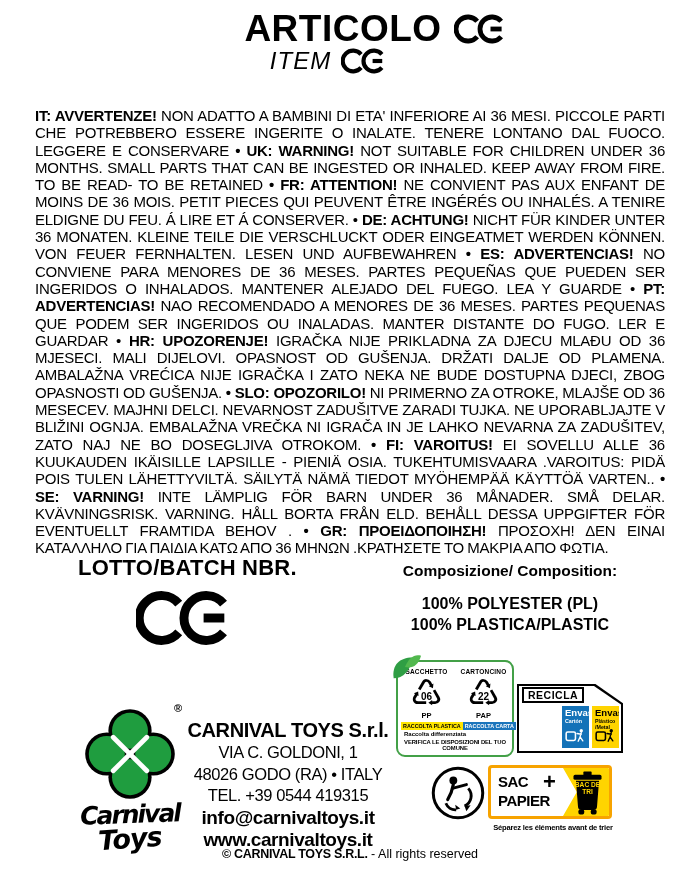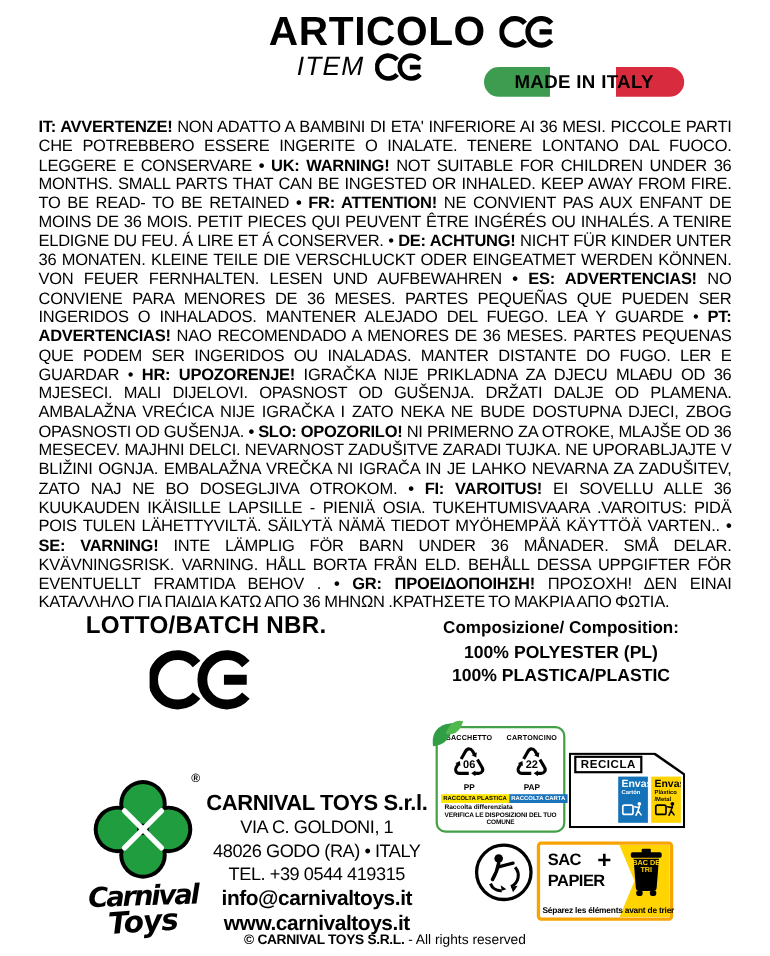--- a/index.html
+++ b/index.html
@@ -23,21 +23,21 @@
   
   .warnings { position:absolute; top:107px; left:35px; width:630px;
     font-size:15px; line-height:17.3px; text-align:justify;
     letter-spacing:-.25px; word-spacing:-.6px; }
   .warnings b { font-weight:700; }
 
   
   .batch-label { position:absolute; left:78px; top:555px; font-size:22px; font-weight:800; letter-spacing:.2px; }
   .ce-big { position:absolute; left:136px; top:590px; width:96px; height:56px; }
   .composition { position:absolute; left:375px; top:562px; width:270px; text-align:center; font-weight:800; }
-  .comp-title { font-size:15.5px; margin-bottom:3px; }
+  .comp-title { font-size:15.5px; margin-bottom:13px; }
   .comp-line { font-size:16px; line-height:21px; }
 
   
   .recycle-box { position:absolute; left:396px; top:660px; width:118px; height:97px;
     border:2.5px solid #43a047; border-radius:9px; background:#fff; }
   .leaf-svg { position:absolute; left:-10px; top:-12px; width:34px; height:34px; }
   .rb-cols { display:flex; justify-content:space-around; padding-top:6px; }
   .rb-col { text-align:center; width:50%; }
   .rb-name { font-size:6.5px; font-weight:700; letter-spacing:.2px; }
   .rb-glyph { position:relative; font-size:37px; line-height:37px; font-family:"DejaVu Sans", sans-serif; }
@@ -73,21 +73,21 @@
   .logo-word2 { font-size:27px; font-weight:800; font-style:italic; letter-spacing:-1px; line-height:26px; transform:rotate(-4deg); font-family:"DejaVu Sans", sans-serif; }
 
   .address { position:absolute; left:182px; top:719px; width:212px; text-align:center; letter-spacing:-.4px; }
   .addr-name { font-size:20px; font-weight:800; line-height:23px; }
   .addr-line { font-size:16.5px; font-weight:400; line-height:21.5px; }
   .addr-strong { font-size:19px; font-weight:800; line-height:22px; }
 
   
   .tri-block { position:absolute; left:430px; top:763px; width:185px; height:75px; }
   .triman-svg { position:absolute; left:0; top:2px; width:56px; height:56px; }
-  .tri-box { position:absolute; left:58px; top:2px; width:124px; height:72px;
+  .tri-box { position:absolute; left:58px; top:2px; width:124px; height:54px;
     border:3px solid #f7a300; border-radius:4px; background:#fff; overflow:hidden; }
   .tri-sac { position:absolute; left:7px; top:5px; font-size:15px; font-weight:800; line-height:18px; letter-spacing:-.5px; }
   .tri-plus { position:absolute; left:52px; top:1px; font-size:22px; font-weight:800; }
   .tri-papier { position:absolute; left:7px; top:24px; font-size:15px; font-weight:800; letter-spacing:-.5px; }
   .tri-yellow { position:absolute; right:0; top:0; bottom:0; width:46px; background:#ffd400;
     clip-path:polygon(0 0,100% 0,100% 100%,0 100%,30% 50%); }
   .tri-bin { position:absolute; right:5px; top:3px; width:33px; height:44px; }
   .tri-bin-text { position:absolute; right:8px; top:13px; width:27px; text-align:center;
     color:#ffd400; font-size:6.6px; font-weight:800; line-height:7.4px; }
   .tri-caption { position:absolute; left:58px; top:60px; width:130px; text-align:center;
@@ -110,23 +110,20 @@
       <path d="M120,50 H157" fill="none" stroke="#000" stroke-width="16"></path>
     </svg>
   </div>
   <div class="item-row">
     <span class="item-label">ITEM</span>
     <svg class="ce ce-2" viewBox="0 0 170 100">
       <path d="M75.6,24.3 A40,40 0 1 0 75.6,75.7" fill="none" stroke="#000" stroke-width="16"></path>
       <path d="M155.6,24.3 A40,40 0 1 0 155.6,75.7" fill="none" stroke="#000" stroke-width="16"></path>
       <path d="M120,50 H157" fill="none" stroke="#000" stroke-width="16"></path>
     </svg>
-  </div>
-  <div class="made-in-italy">
-    <span>MADE IN ITALY</span>
   </div>
 
   <p class="warnings">
     <b>IT: AVVERTENZE!</b>
     <span>NON ADATTO A BAMBINI DI ETA' INFERIORE AI 36 MESI. PICCOLE PARTI CHE POTREBBERO ESSERE INGERITE O INALATE. TENERE LONTANO DAL FUOCO. LEGGERE E CONSERVARE</span>
     <b>• UK: WARNING!</b>
     <span>NOT SUITABLE FOR CHILDREN UNDER 36 MONTHS. SMALL PARTS THAT CAN BE INGESTED OR INHALED. KEEP AWAY FROM FIRE. TO BE READ- TO BE RETAINED</span>
     <b>• FR: ATTENTION!</b>
     <span>NE CONVIENT PAS AUX ENFANT DE MOINS DE 36 MOIS. PETIT PIECES QUI PEUVENT ÊTRE INGÉRÉS OU INHALÉS. A TENIRE ELDIGNE DU FEU. Á LIRE ET Á CONSERVER. •</span>
     <b>DE: ACHTUNG!</b>

